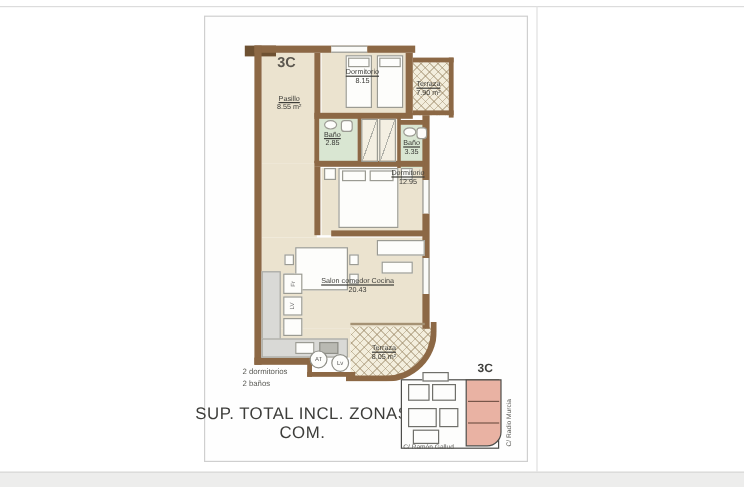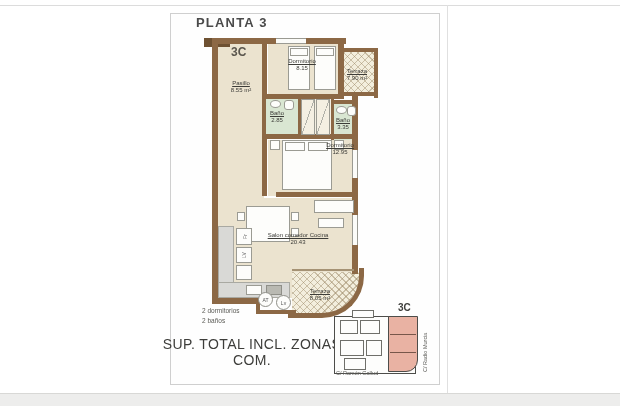--- a/index.html
+++ b/index.html
@@ -47,21 +47,20 @@
 </head>
 <body>
 
 <div class="stage">
 
   <div class="abs edge-top"></div>
   <div class="abs edge-right"></div>
   <div class="abs edge-bottom"></div>
   <div class="abs frame"></div>
 
-  <div class="abs title">PLANTA 3</div>
 
   <div class="abs fill" style="left:218px;top:44px;width:46px;height:92px;"></div>
   <div class="abs fill" style="left:268px;top:44px;width:70px;height:54px;"></div>
   <div class="abs hatch" style="left:344px;top:52px;width:30px;height:44px;"></div>
   <div class="abs bathfill" style="left:266px;top:98px;width:32px;height:38px;"></div>
   <div class="abs" style="left:300px;top:98px;width:32px;height:38px;background:#f4efe2;"></div>
   <div class="abs bathfill" style="left:334px;top:104px;width:22px;height:36px;"></div>
   <div class="abs fill" style="left:268px;top:140px;width:88px;height:56px;"></div>
   <div class="abs fill" style="left:218px;top:136px;width:46px;height:62px;"></div>
   <div class="abs fill" style="left:218px;top:198px;width:138px;height:76px;"></div>

